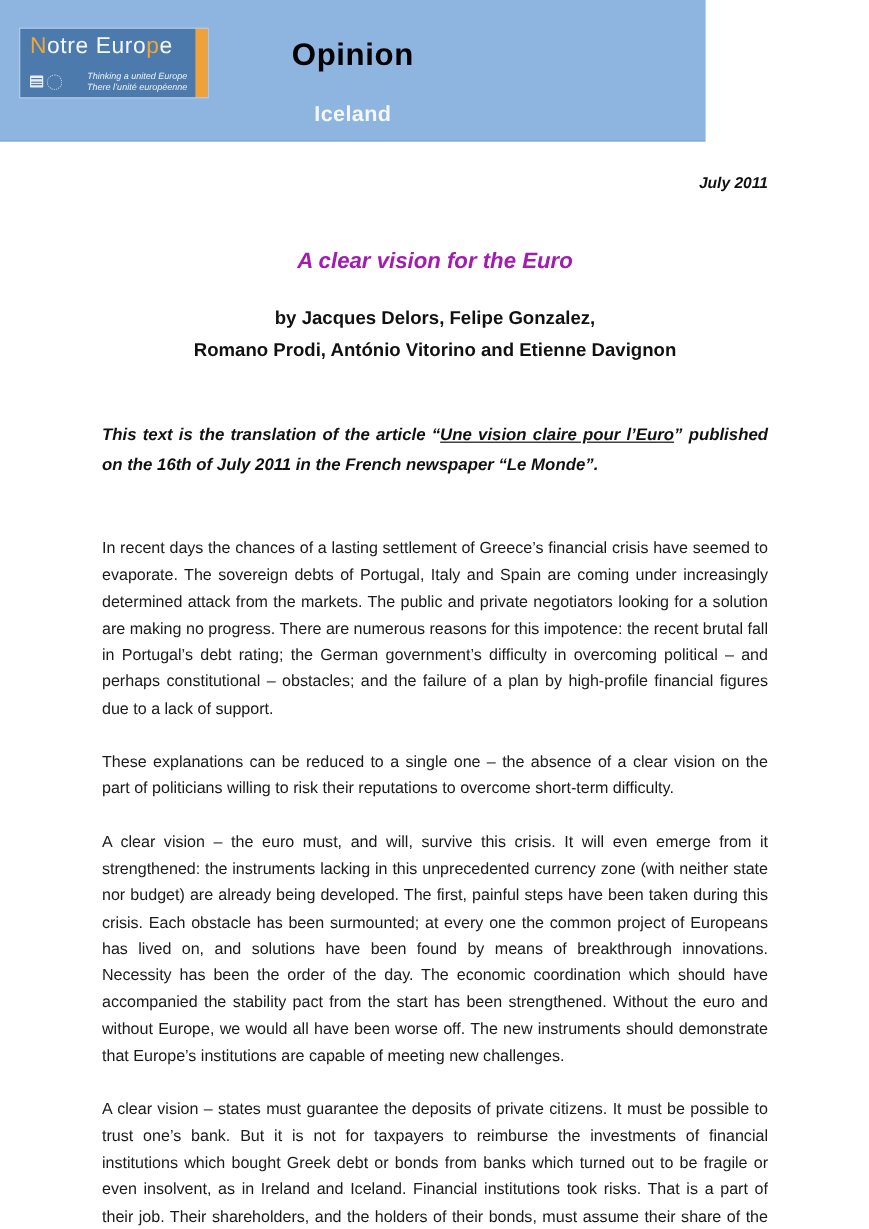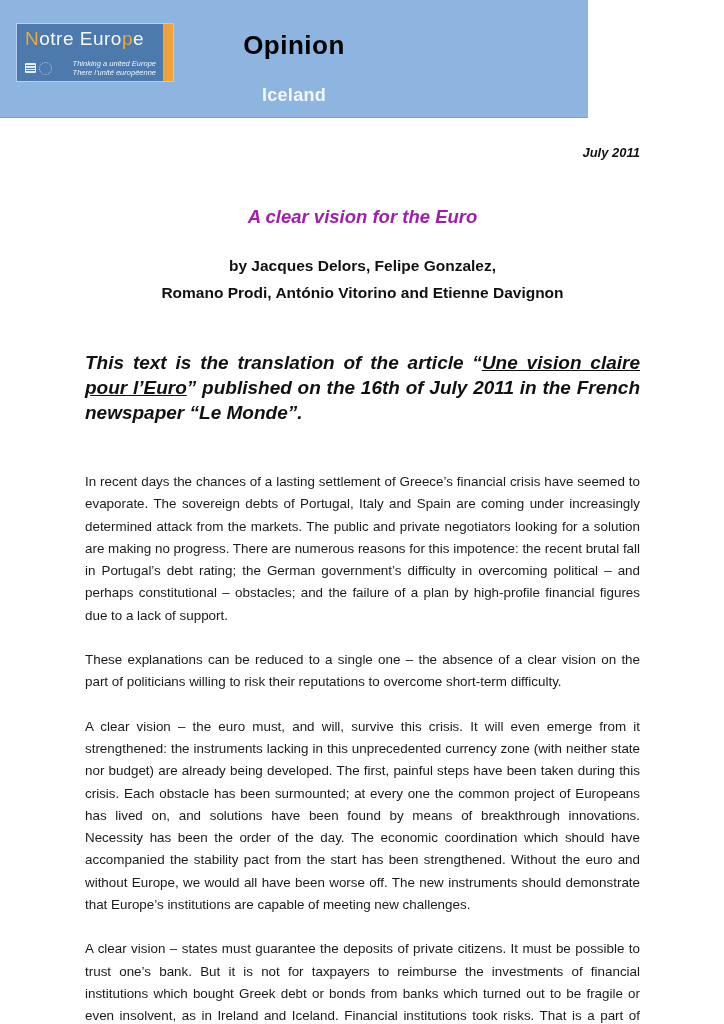--- a/index.html
+++ b/index.html
@@ -125,21 +125,21 @@
   .doc-byline {
     margin-top: 24px;
     text-align: center;
     font-size: 15.5px;
     font-weight: bold;
     line-height: 27px;
     color: #111;
   }
   .doc-note {
     margin-top: 44px;
-    font-size: 19px;
+    font-size: 14px;
     font-weight: bold;
     font-style: italic;
     line-height: 25px;
     text-align: justify;
     color: #111;
   }
   .doc-note .u { text-decoration: underline; }
   .doc-body { margin-top: 46px; }
   .doc-body p {
     font-size: 13.4px;

